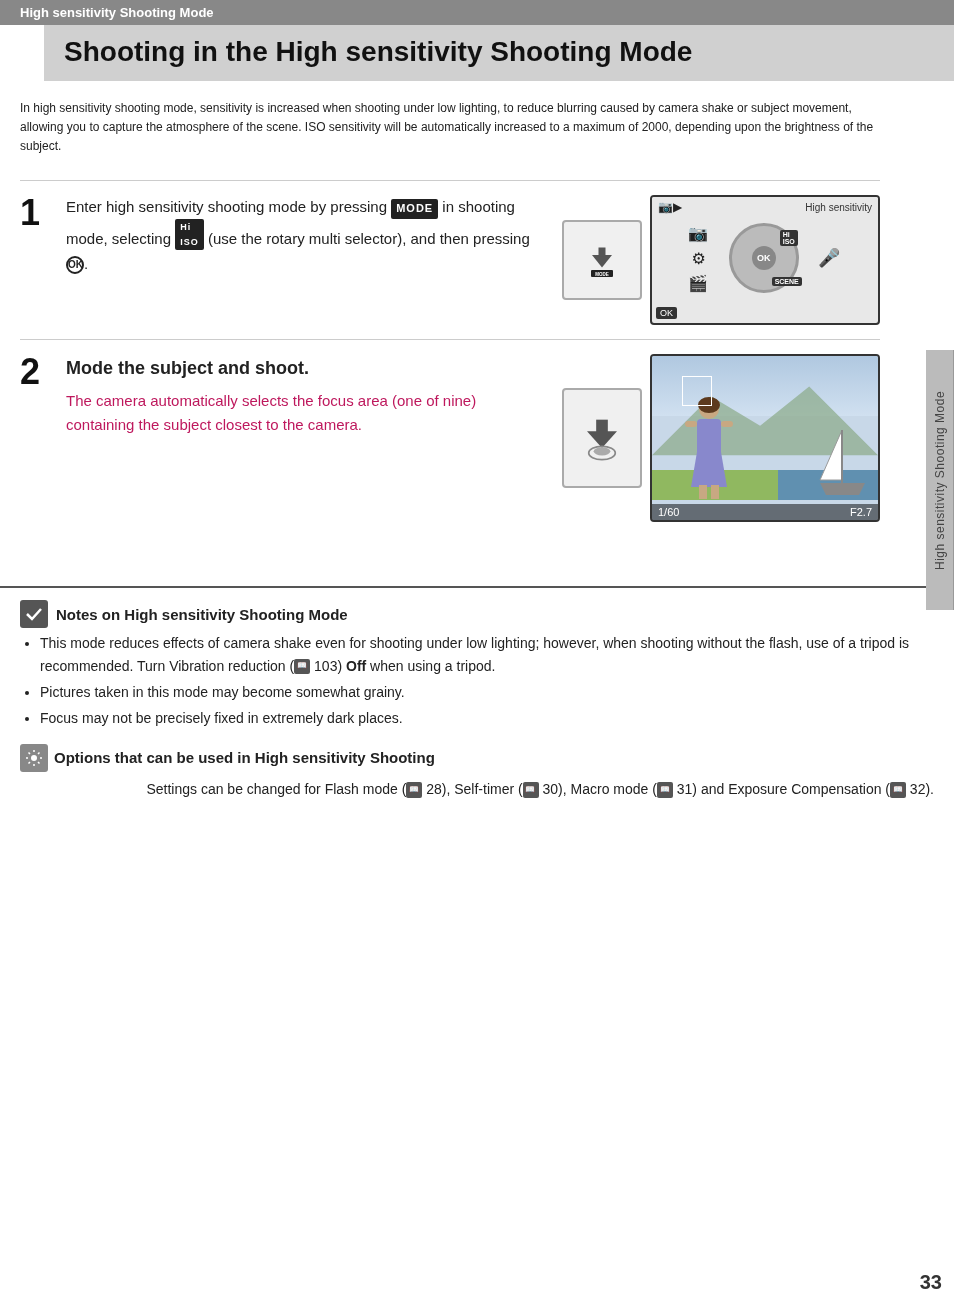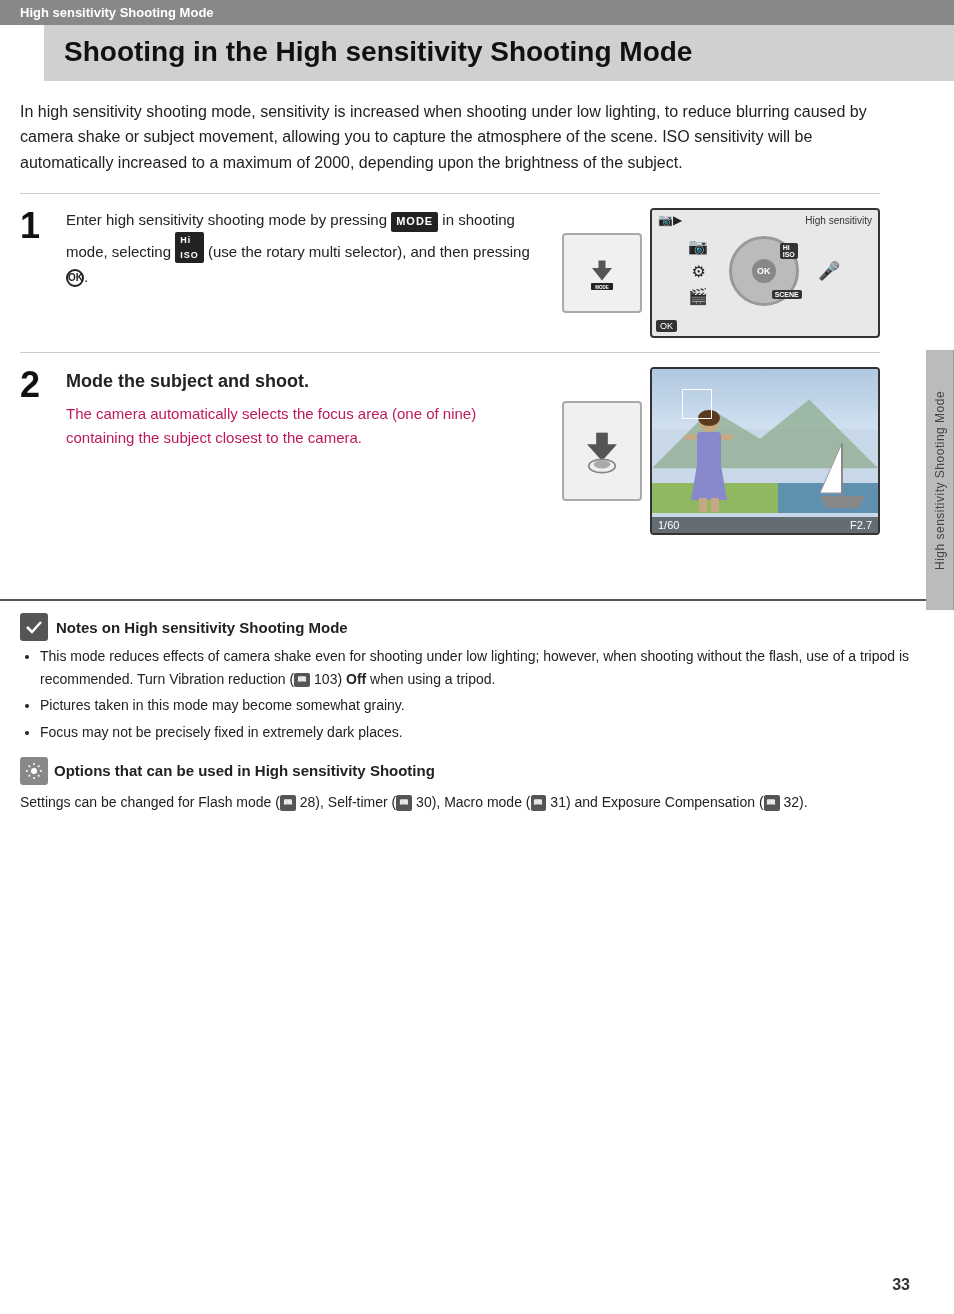--- a/index.html
+++ b/index.html
@@ -39,23 +39,23 @@
       line-height: 1.2;
     }
 
     
     .content {
       padding: 18px 20px 20px 20px;
       max-width: 900px;
     }
 
     .intro-text {
-      font-size: 16px;
+      font-size: 12px;
       line-height: 1.6;
-      margin-bottom: 18px;
+      margin-bottom: 24px;
       color: #222;
     }
 
     
     .step {
       border-top: 1px solid #ccc;
       padding-top: 14px;
       margin-bottom: 14px;
       display: flex;
       align-items: flex-start;
@@ -313,20 +313,21 @@
       height: 18px;
       fill: #fff;
     }
     .options-header-text {
       font-size: 15px;
       font-weight: bold;
     }
     .options-text {
       font-size: 14px;
       line-height: 1.7;
+      text-align: right;
     }
 
     .menu-btn {
       display: inline-block;
       background: #222;
       color: #fff;
       font-size: 11px;
       font-weight: bold;
       padding: 1px 5px;
       border-radius: 2px;
@@ -350,22 +351,22 @@
       font-size: 12px;
       color: #444;
       letter-spacing: 0.5px;
       border-left: 1px solid #999;
     }
 
     
     .page-number {
       position: absolute;
       bottom: 20px;
-      right: 44px;
-      font-size: 16px;
+      right: 12px;
+      font-size: 20px;
       font-weight: bold;
       color: #333;
     }
 
     
     .book-ref {
       display: inline-block;
       background: #555;
       color: #fff;
       font-size: 8px;

